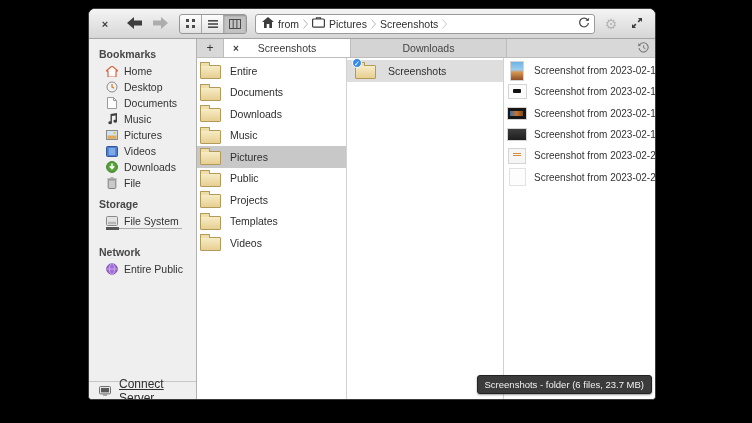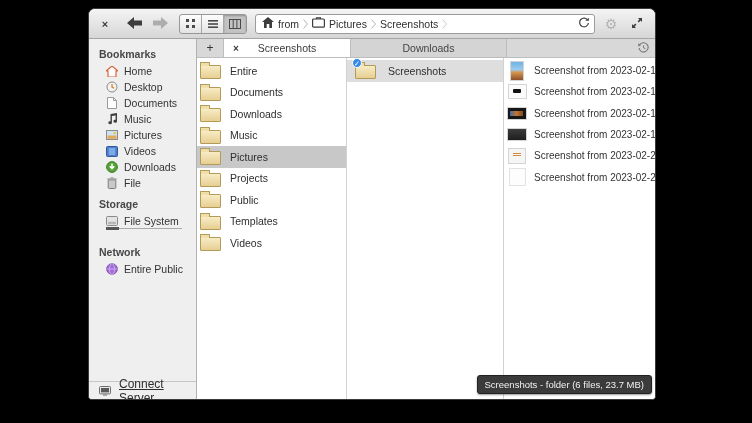--- a/index.html
+++ b/index.html
@@ -368,25 +368,25 @@
           <div class="row">
             <span class="folder"></span>
             <span>Music</span>
           </div>
           <div class="row sel-gray">
             <span class="folder"></span>
             <span>Pictures</span>
           </div>
           <div class="row">
             <span class="folder"></span>
+            <span>Public</span>
+          </div>
+          <div class="row">
+            <span class="folder"></span>
             <span>Projects</span>
-          </div>
-          <div class="row">
-            <span class="folder"></span>
-            <span>Public</span>
           </div>
           <div class="row">
             <span class="folder"></span>
             <span>Templates</span>
           </div>
           <div class="row">
             <span class="folder"></span>
             <span>Videos</span>
           </div>
         </div>

